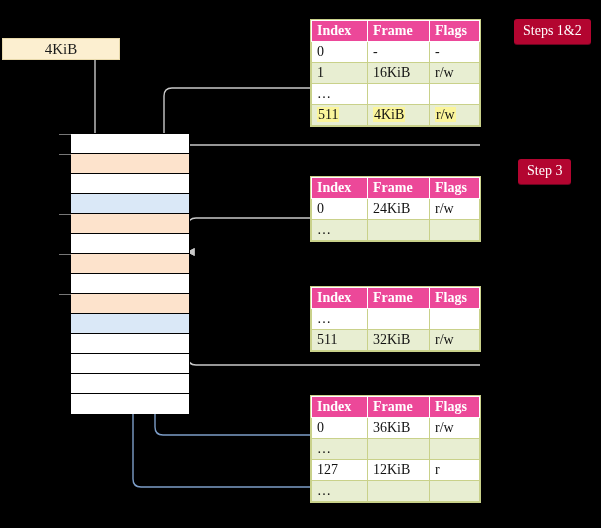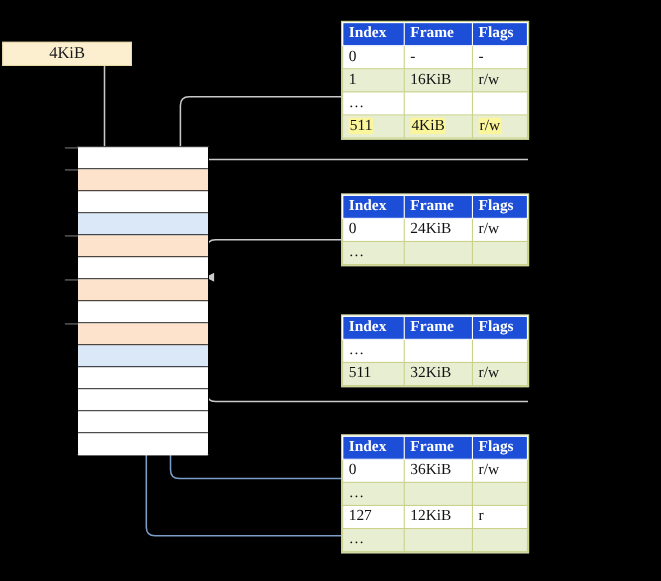--- a/index.html
+++ b/index.html
@@ -36,21 +36,21 @@
   .memrow.blue{background:#dae8f7;}
   .tick{position:absolute;left:-12px;width:12px;height:0;border-top:1px solid #777;}
 
   
   .ptable{position:absolute;border:1px solid #c9d18a;border-collapse:collapse;
           background:#fff;box-sizing:border-box;}
   .ptable table{border-collapse:collapse;}
   .ptable td,.ptable th{border:1px solid #ffffff;padding:2px 5px;
           font-size:14px;color:#111;text-align:left;height:20px;box-sizing:border-box;
           font-family:"Liberation Serif","DejaVu Serif",serif;}
-  .ptable th{background:#1d4ed8;color:#ffffff;font-weight:bold;border-color:#ffffff;}
+  .ptable th{background:#ec4899;color:#ffffff;font-weight:bold;border-color:#ffffff;}
   .ptable td{border:1px solid #c9d18a;}
   .ptable tr.alt td{background:#e8eed2;}
   .ptable tr.plain td{background:#ffffff;}
   .col-i{width:56px;}
   .col-f{width:62px;}
   .col-g{width:50px;}
   .hl{background:#fbf59b;padding:0 1px;}
 
   .t1{left:310px;top:19px;}
   .t2{left:310px;top:176px;}
@@ -95,20 +95,22 @@
       <path d="M480,435 L163,435 Q155,435 155,427 L155,334" marker-end="url(#ablue)"></path>
 
       <path d="M480,487 L141,487 Q133,487 133,479 L133,212" marker-end="url(#ablue)"></path>
     </g>
   </svg>
 
   <div class="srcbox">
     <span>4KiB</span>
   </div>
 
+  <div class="badge b12">Steps 1&amp;2</div>
+  <div class="badge b3">Step 3</div>
 
   <div class="memcol" id="memcol">
       <div class="memrow" style="position: relative;">
         <span class="tick" style="top: 0px;"></span>
       </div>
       <div class="memrow orange" style="position: relative;">
         <span class="tick" style="top: 0px;"></span>
       </div>
       <div class="memrow" style="position: relative;"></div>
       <div class="memrow blue" style="position: relative;"></div>

